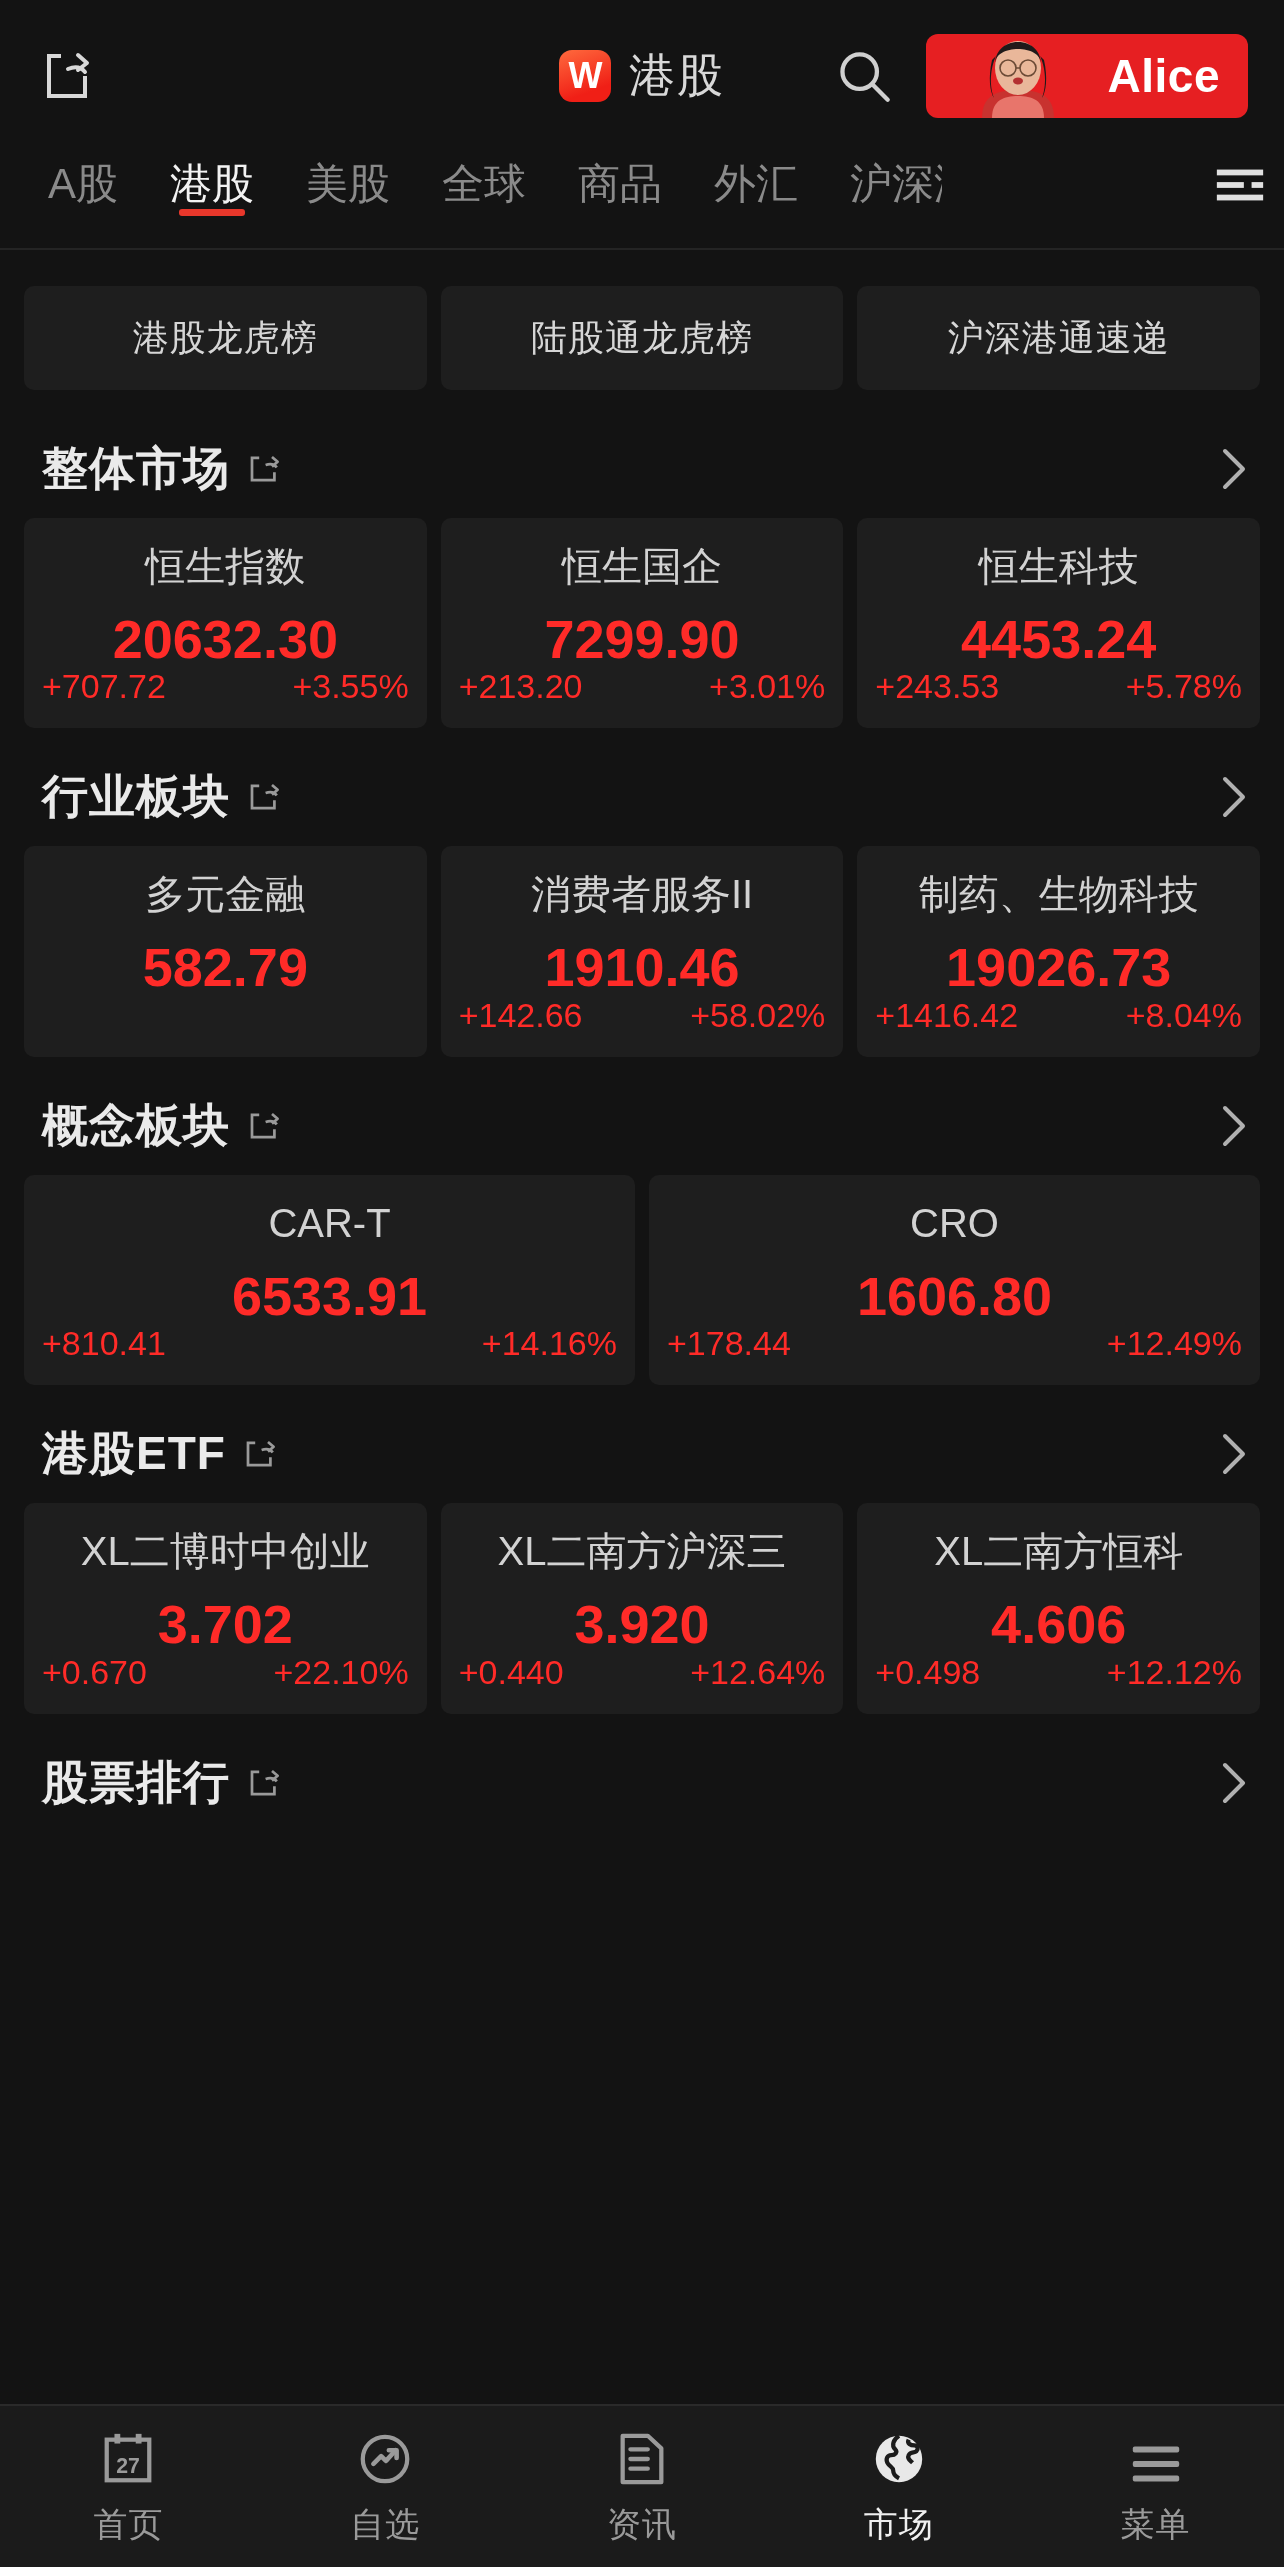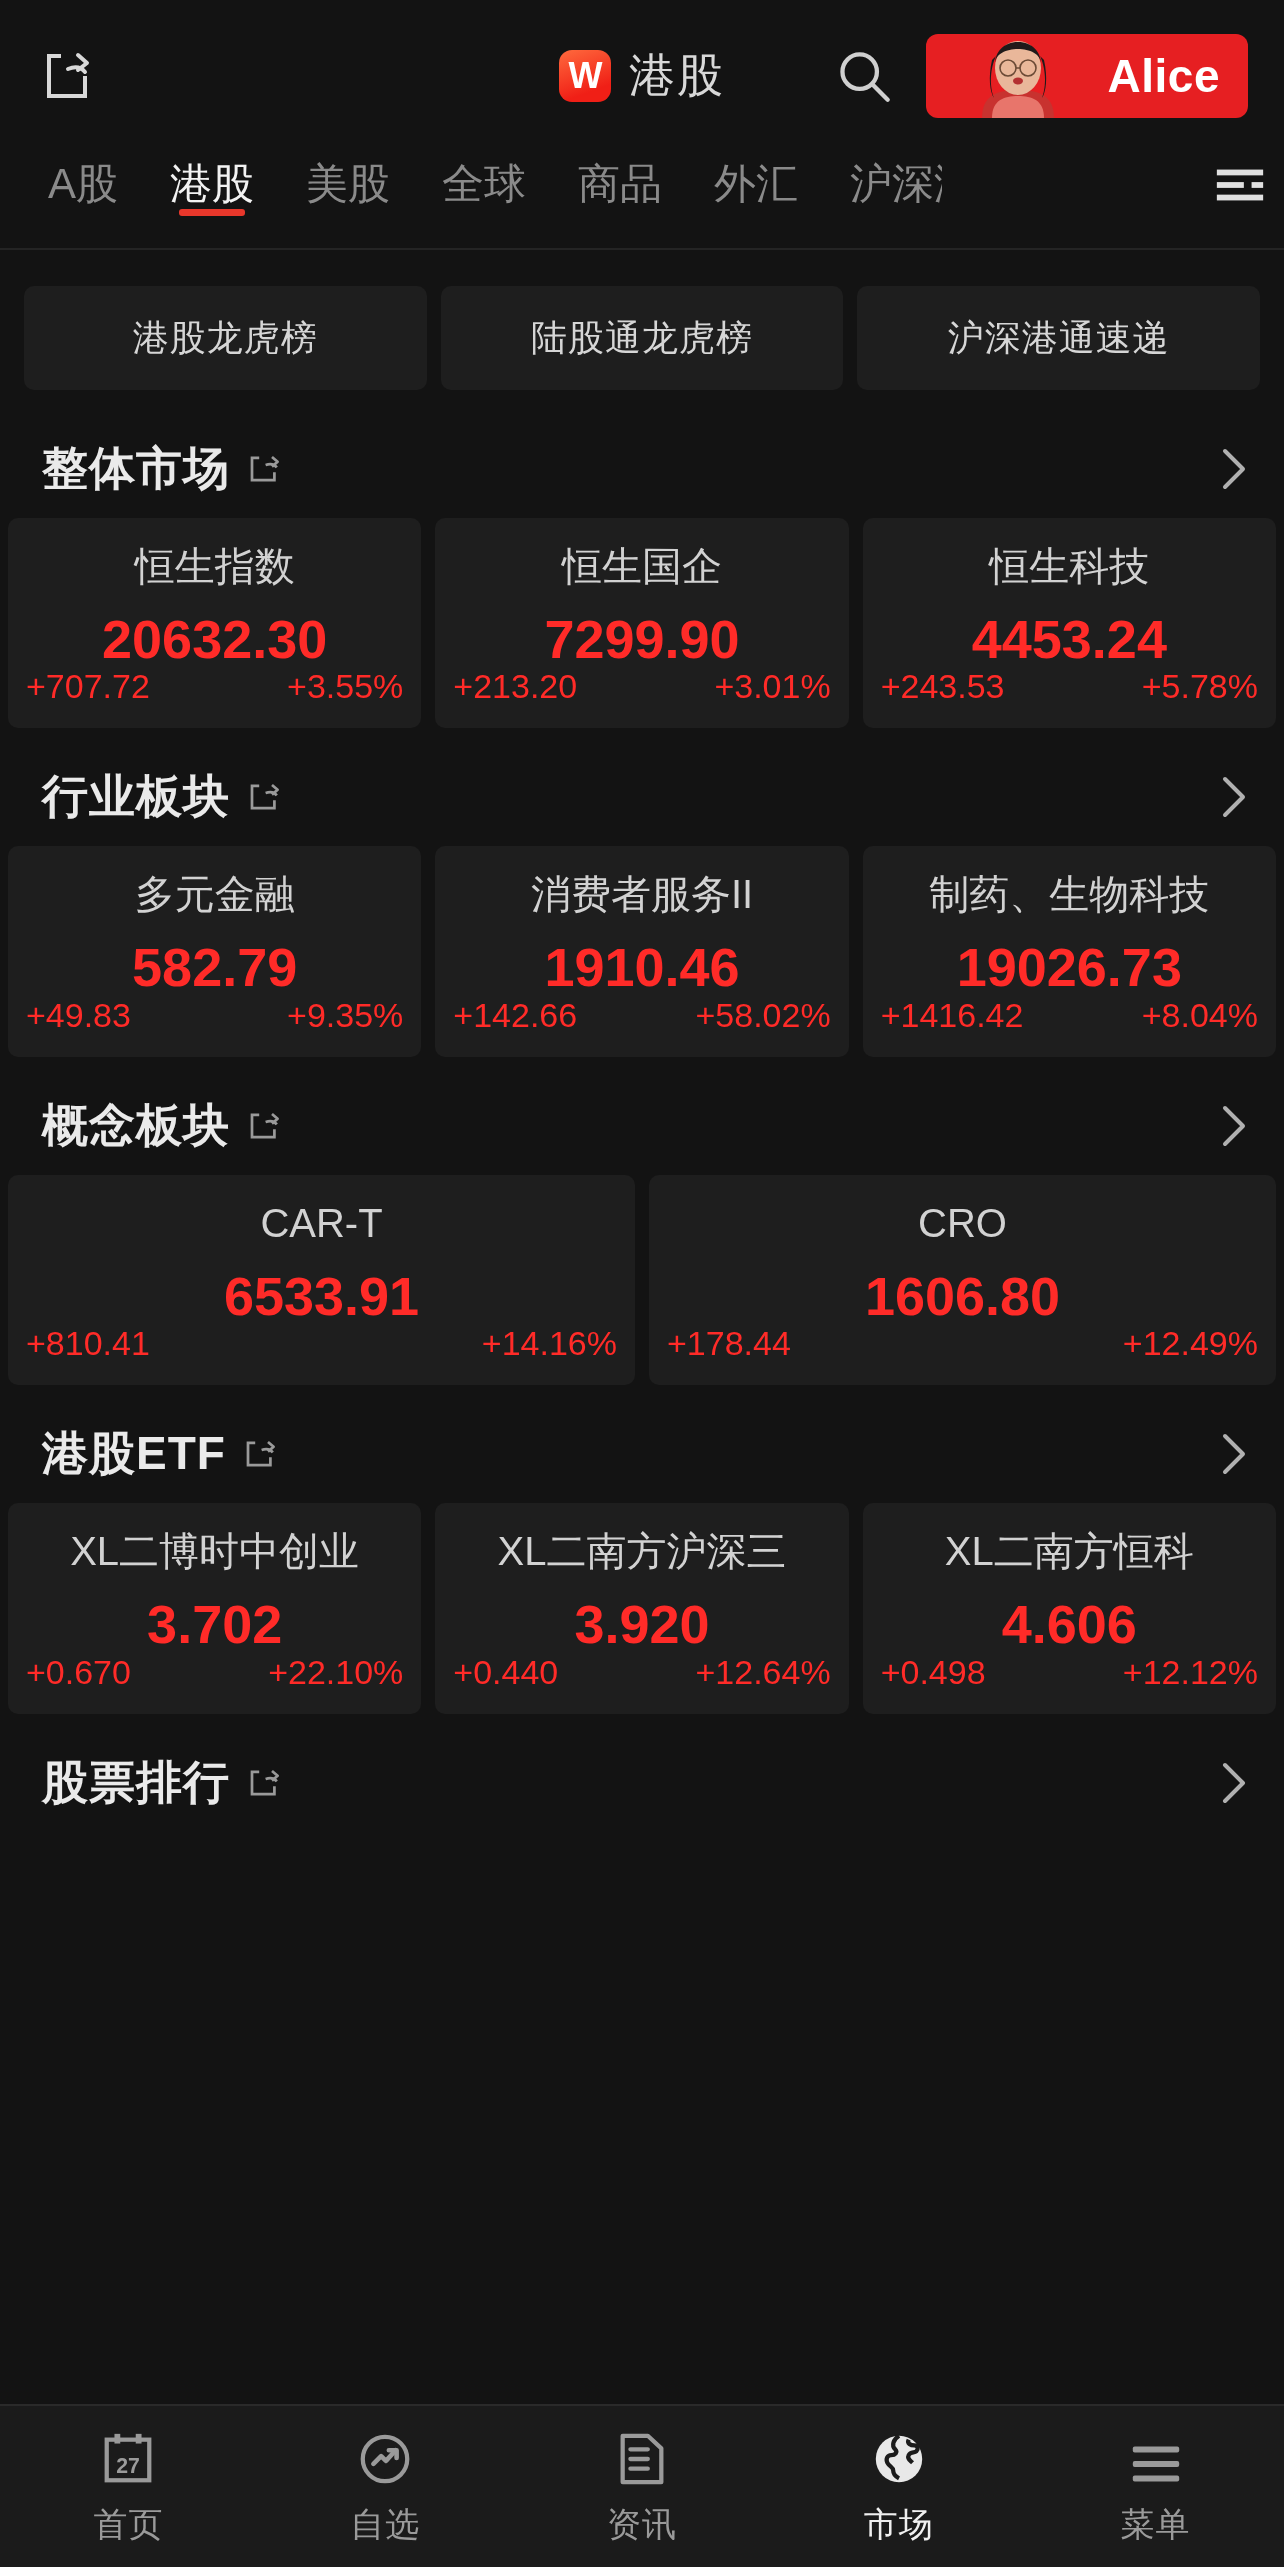--- a/index.html
+++ b/index.html
@@ -183,21 +183,21 @@
   }
   .section-arrow {
     margin-left: auto;
     width: 42px; height: 42px;
     display: flex; align-items: center; justify-content: center;
   }
 
   .card-row {
     display: flex;
     gap: 14px;
-    padding: 0 8px;
+    padding: 0 24px;
   }
   .card {
     flex: 1 1 0;
     min-width: 0;
     background: #1e1e1e;
     border-radius: 10px;
     padding: 26px 10px 22px 10px;
     text-align: center;
   }
   .card-name {
@@ -381,24 +381,20 @@
       <span class="section-arrow">
         <svg width="28" height="44" viewBox="0 0 14 22" fill="none">
           <path d="M3 2l9 9-9 9" stroke="#b0b0b0" stroke-width="2" stroke-linecap="round" stroke-linejoin="round"></path>
         </svg>
       </span>
     </div>
     <div class="card-row">
       <div class="card">
         <div class="card-name">多元金融</div>
         <div class="card-price">582.79</div>
-        <div class="card-deltas">
-          <span>+49.83</span>
-          <span>+9.35%</span>
-        </div>
       </div>
       <div class="card">
         <div class="card-name">消费者服务II</div>
         <div class="card-price">1910.46</div>
         <div class="card-deltas">
           <span>+142.66</span>
           <span>+58.02%</span>
         </div>
       </div>
       <div class="card">

